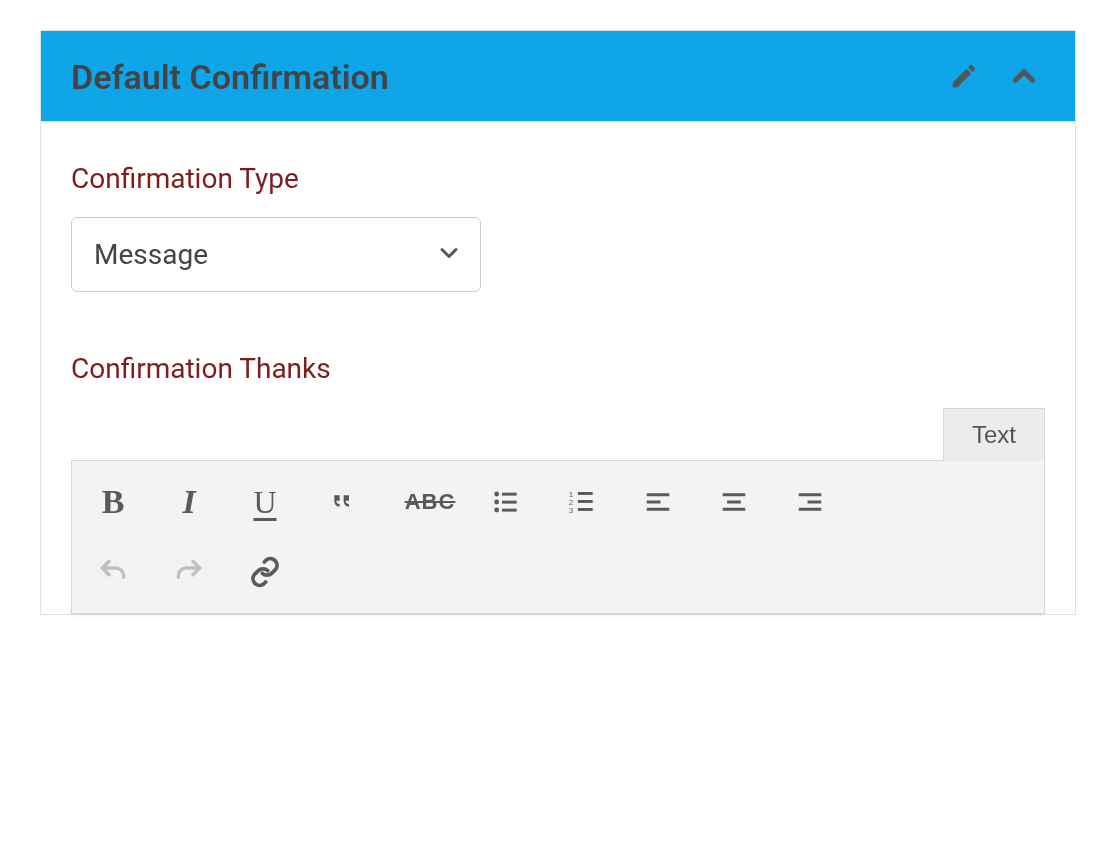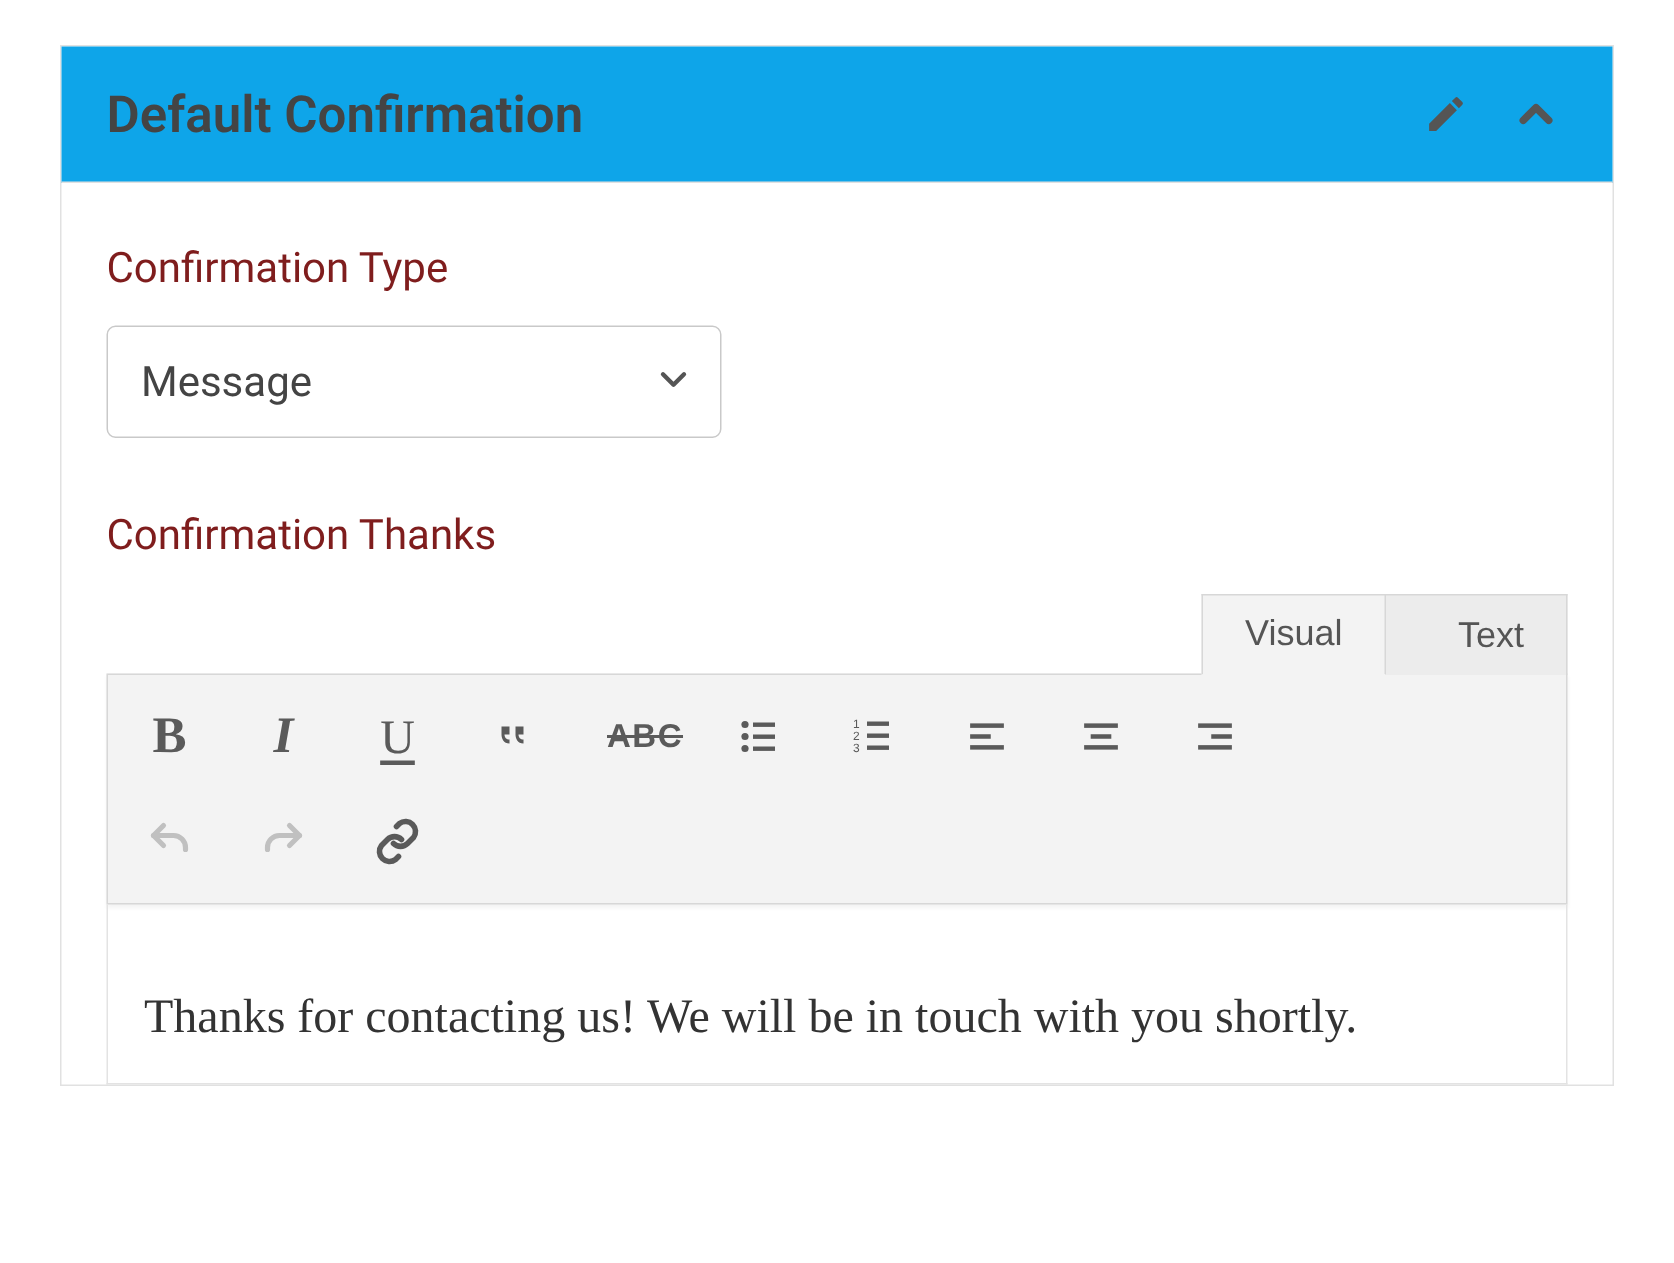--- a/index.html
+++ b/index.html
@@ -50,21 +50,21 @@
   .field-label {
     font-size: 28px;
     color: #7f1d1d;
     margin-bottom: 22px;
     display: block;
   }
   .select-wrap {
     position: relative;
     display: inline-block;
     width: 410px;
-    margin-bottom: 48px;
+    margin-bottom: 60px;
   }
   .select {
     width: 100%;
     border: 1px solid #c9c9c9;
     border-radius: 6px;
     background: #fff;
     padding: 20px 50px 20px 22px;
     font-size: 28px;
     color: #444;
     appearance: none;
@@ -183,21 +183,20 @@
         <svg width="28" height="28" viewBox="0 0 24 24" fill="none" stroke="currentColor" stroke-width="2.5" stroke-linecap="round" stroke-linejoin="round">
             <polyline points="6 9 12 15 18 9"></polyline>
           </svg>
       </span>
     </div>
 
     <label class="field-label">Confirmation Thanks</label>
 
     <div class="editor-wrap">
       <div class="editor-tabs">
-        <button class="editor-tab active">Visual</button>
         <button class="editor-tab inactive">Text</button>
       </div>
 
       <div class="toolbar">
         <button class="tb-btn tb-bold">B</button>
         <button class="tb-btn tb-italic">I</button>
         <button class="tb-btn tb-under">U</button>
         <button class="tb-btn">
           <svg width="32" height="32" viewBox="0 0 24 24" fill="currentColor">
               <path d="M7 7h4v4H8.5c0 1.5 1 2.5 2.5 2.5v2C8 15.5 7 13 7 11V7zm7 0h4v4h-2.5c0 1.5 1 2.5 2.5 2.5v2c-3 0-4-2.5-4-4.5V7z"></path>
@@ -261,16 +260,15 @@
             </svg>
         </button>
         <button class="tb-btn">
           <svg width="32" height="32" viewBox="0 0 24 24" fill="none" stroke="currentColor" stroke-width="2.8" stroke-linecap="round" stroke-linejoin="round">
               <path d="M10 13a5 5 0 0 0 7 0l3-3a5 5 0 0 0-7-7l-1.5 1.5"></path>
               <path d="M14 11a5 5 0 0 0-7 0l-3 3a5 5 0 0 0 7 7l1.5-1.5"></path>
             </svg>
         </button>
       </div>
 
-      <div class="editor-content" contenteditable="true" style="">Thanks for contacting us! We will be in touch with you shortly.</div>
     </div>
   </div>
 </div>
 
 </body></html>

